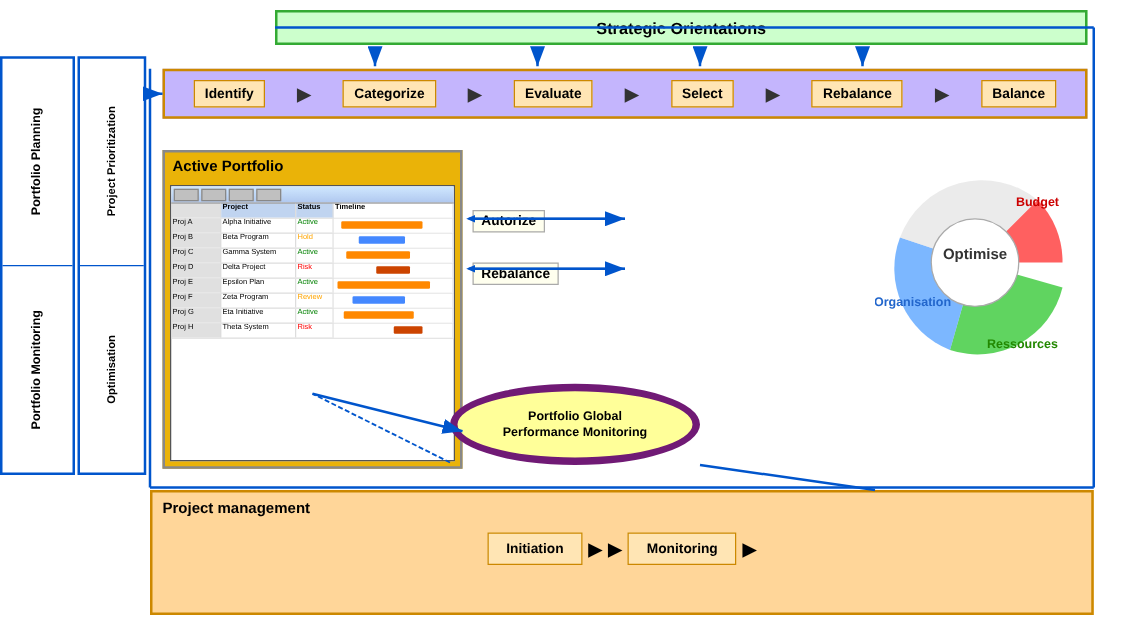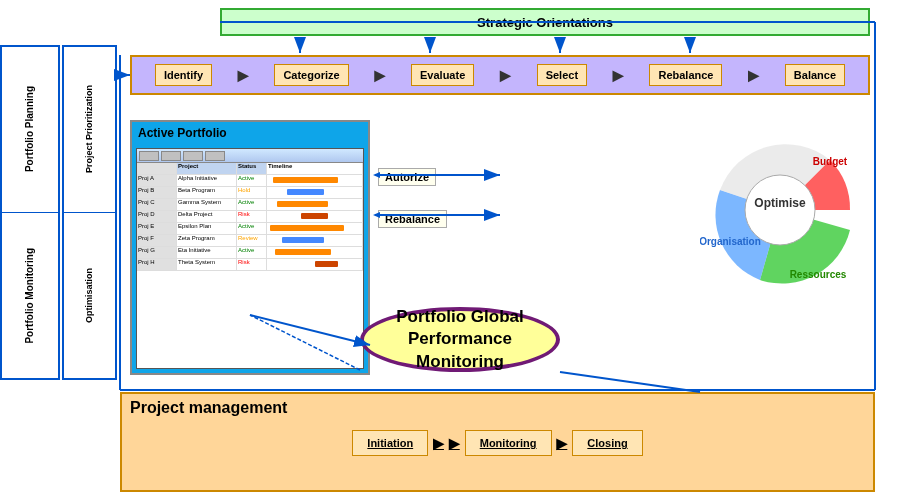--- a/index.html
+++ b/index.html
@@ -131,21 +131,21 @@
       font-weight: bold;
     }
 
     
     .active-portfolio-box {
       position: absolute;
       top: 120px;
       left: 130px;
       width: 240px;
       bottom: 125px;
-      background: #0ea5e9;
+      background: #eab308;
       border: 2px solid #888;
     }
 
     .active-portfolio-label {
       font-size: 12px;
       font-weight: bold;
       padding: 4px 6px;
       color: #000;
     }
 
@@ -231,57 +231,56 @@
     }
 
     
     .portfolio-monitoring-ellipse {
       position: absolute;
       bottom: 128px;
       left: 360px;
       width: 200px;
       height: 65px;
       background: #ffff99;
-      border: 4px solid #701a75;
+      border: 6px solid #701a75;
       border-radius: 50%;
       display: flex;
       align-items: center;
       justify-content: center;
       text-align: center;
-      font-size: 17px;
+      font-size: 10px;
       font-weight: bold;
       color: #000;
       line-height: 1.3;
     }
 
     
     .project-mgmt-box {
       position: absolute;
       bottom: 8px;
       left: 120px;
       right: 25px;
       height: 100px;
       background: #ffd699;
       border: 2px solid #cc8800;
     }
 
     .project-mgmt-label {
-      font-size: 16px;
+      font-size: 12px;
       font-weight: bold;
       padding: 5px 8px;
       color: #000;
     }
 
     .project-steps-row {
       display: flex;
       align-items: center;
       justify-content: center;
       gap: 5px;
       margin-top: 8px;
-      text-decoration: underline;
     }
 
     .project-step {
       background: #ffe5b4;
       border: 1px solid #cc8800;
       padding: 6px 14px;
       font-size: 11px;
       font-weight: bold;
       color: #000;
     }
@@ -452,21 +451,20 @@
   </div>
 
   <div class="project-mgmt-box">
     <div class="project-mgmt-label">Project management</div>
     <div class="project-steps-row">
       <div class="project-step">Initiation</div>
       <span style="font-size:14px; font-weight:bold;">▶</span>
       <span style="font-size:14px; font-weight:bold;">▶</span>
       <div class="project-step">Monitoring</div>
       <span style="font-size:14px; font-weight:bold;">▶</span>
-      <div class="project-step">Closing</div>
     </div>
   </div>
 
   <svg class="arrows-svg" xmlns="http://www.w3.org/2000/svg">
     <defs>
       <marker id="arrowhead-blue" markerWidth="8" markerHeight="6" refX="8" refY="3" orient="auto">
         <polygon points="0 0, 8 3, 0 6" fill="#0055cc"></polygon>
       </marker>
       <marker id="arrowhead-dark" markerWidth="8" markerHeight="6" refX="8" refY="3" orient="auto">
         <polygon points="0 0, 8 3, 0 6" fill="#003399"></polygon>

